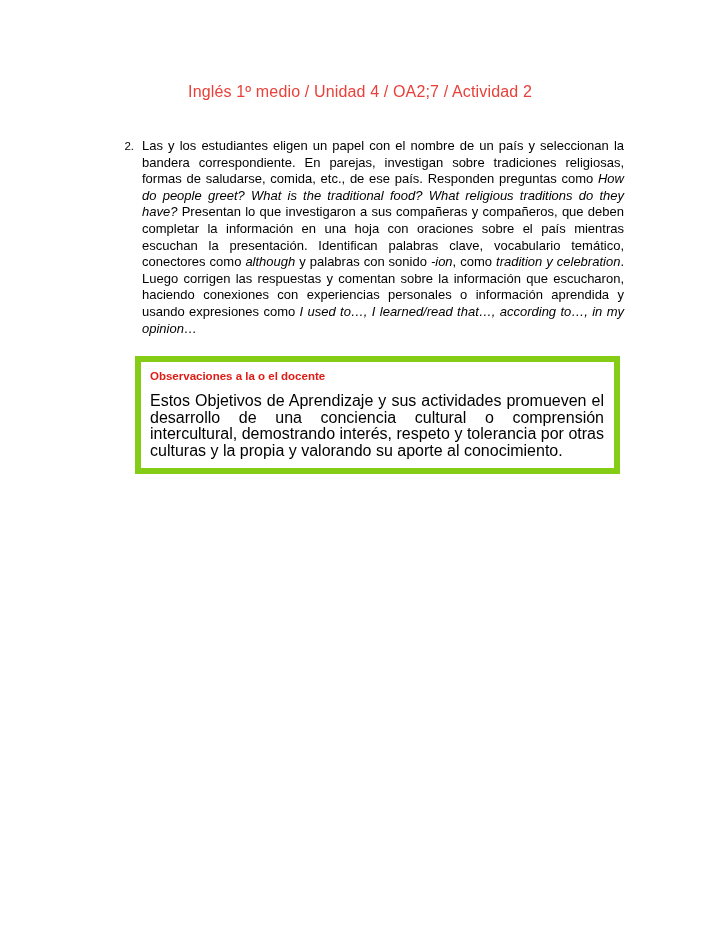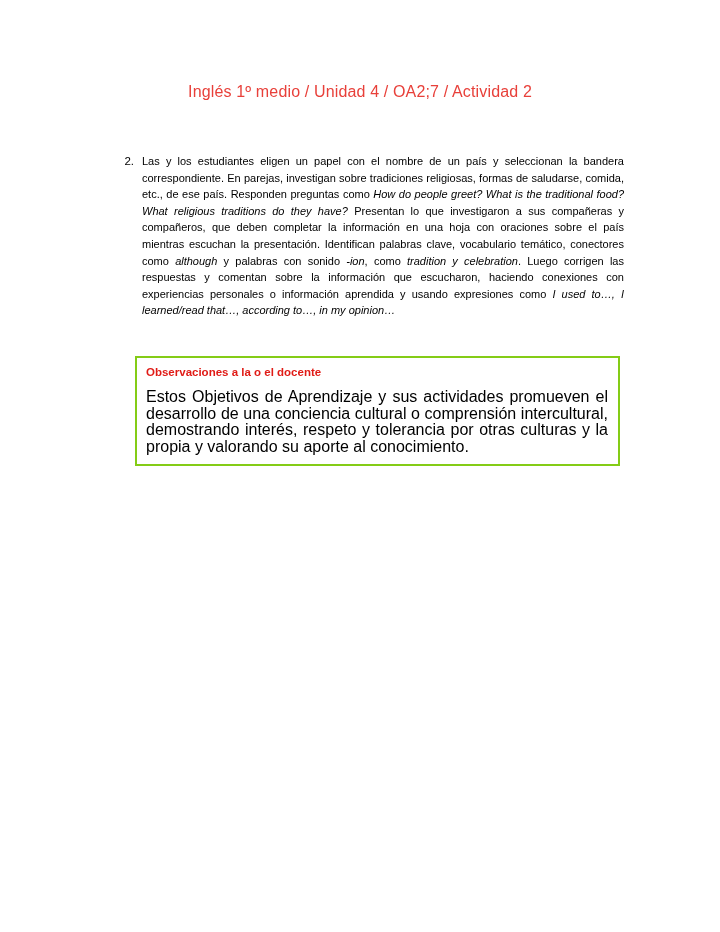--- a/index.html
+++ b/index.html
@@ -43,36 +43,35 @@
   .item-marker {
     position: absolute;
     left: 0;
     top: 0;
     width: 16px;
     text-align: right;
     font-size: 11.5px;
     line-height: 16.6px;
   }
   .item-body {
-    font-size: 11px;
+    font-size: 13px;
     line-height: 16.6px;
     text-align: justify;
     text-justify: inter-word;
-    margin-top: 15px;
   }
   .item-body i {
     font-style: italic;
   }
   .note-box {
     position: absolute;
     left: 135px;
     top: 356px;
     width: 485px;
     box-sizing: border-box;
-    border: 2px solid #84cc16;
+    border: 6px solid #84cc16;
     background: #ffffff;
     padding: 7px 10px 9px 9px;
   }
   .note-heading {
     font-size: 11.5px;
     font-weight: bold;
     color: #e01b16;
     line-height: 15px;
     margin-bottom: 9px;
   }

